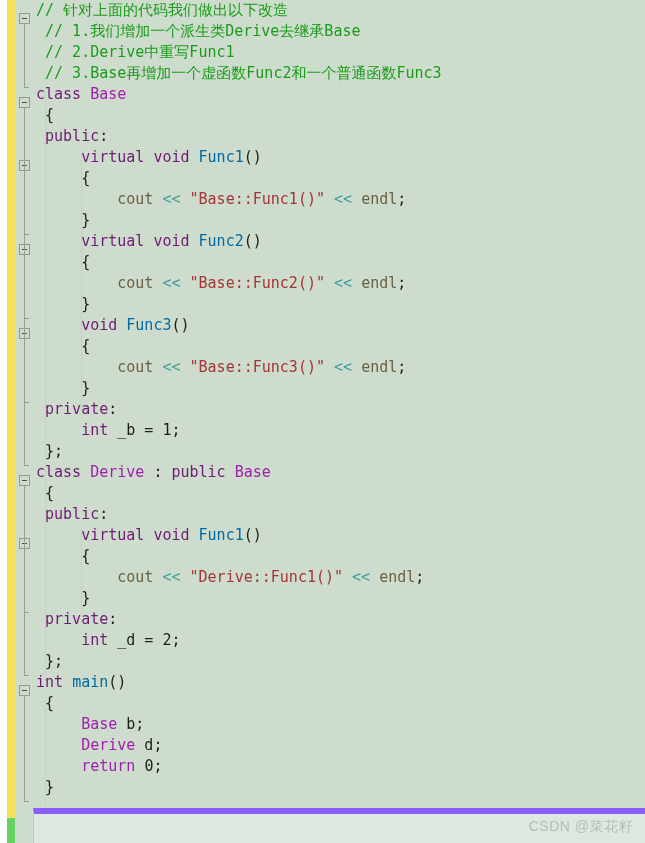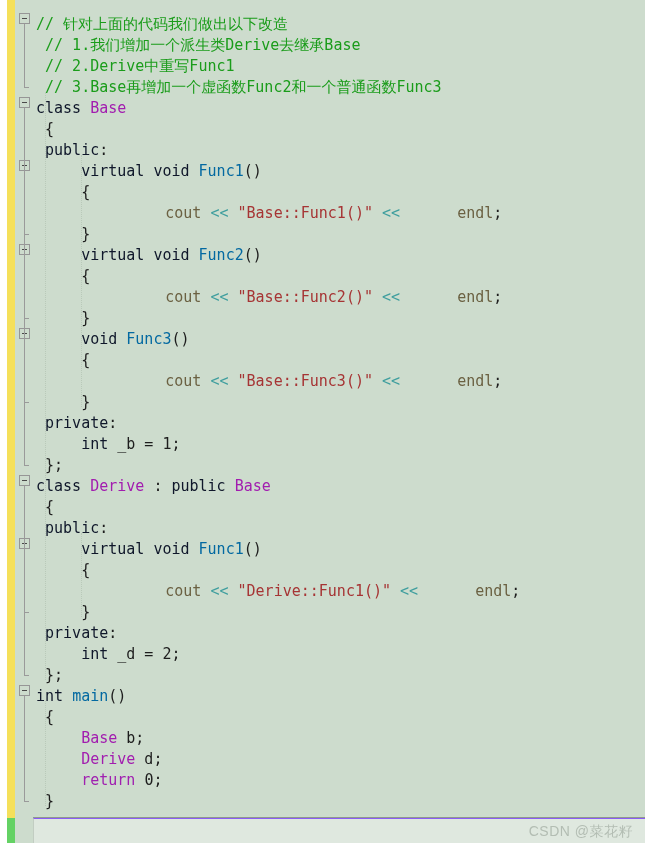--- a/index.html
+++ b/index.html
@@ -43,40 +43,40 @@
     position: absolute;
     left: 33px;
     top: 0;
     right: 0;
     bottom: 0;
     background: #cddccd;
     overflow: hidden;
   }
   .code-lines {
     position: relative;
-    padding-top: 14px;
+    padding-top: 0;
     font-size: 15px;
     line-height: 21px;
     white-space: pre;
     color: #1d1d1d;
   }
   .line {
     height: 21px;
     position: relative;
     padding-left: 3px;
   }
   
   .cmt  { color: #1a9c1a; }
-  .kw   { color: #0f172a; }
+  .kw   { color: #701a75; }
   .kw2  { color: #a020b0; }
   .type { color: #a21caf; }
   .fn   { color: #0369a1; }
   .str  { color: #a63434; }
   .op   { color: #3f9e9e; }
-  .id   { color: #6b6142; margin-left: 48px; }
+  .id   { color: #6b6142; }
   .pl   { color: #1d1d1d; }
   .num  { color: #1d1d1d; }
 
   
   .fold-box {
     position: absolute;
     left: 4px;
     width: 11px; height: 11px;
     box-sizing: border-box;
     border: 1px solid #969696;
@@ -108,23 +108,23 @@
     width: 0;
     border-left: 1px dotted #b9c9b9;
   }
 
   
   .hscroll {
     position: absolute;
     left: 33px;
     bottom: 0;
     right: 0;
-    height: 25px;
+    height: 35px;
     background: #dfe8df;
-    border-top: 1px solid #8b5cf6;
+    border-top: 6px solid #8b5cf6;
     border-left: 1px solid #c2cdc2;
     box-sizing: border-box;
   }
   .watermark {
     position: absolute;
     right: 12px;
     top: 4px;
     font-family: "Liberation Sans", sans-serif;
     font-size: 14px;
     color: #b3bdb3;

